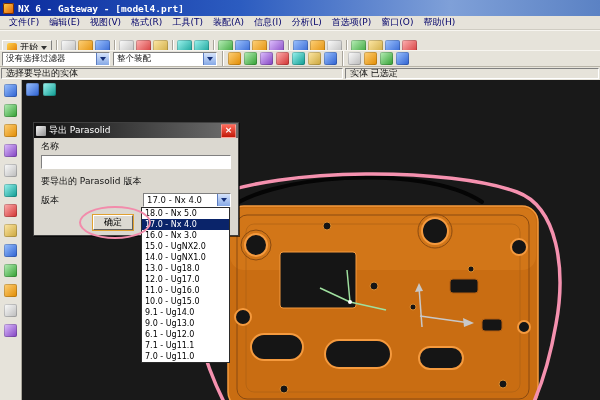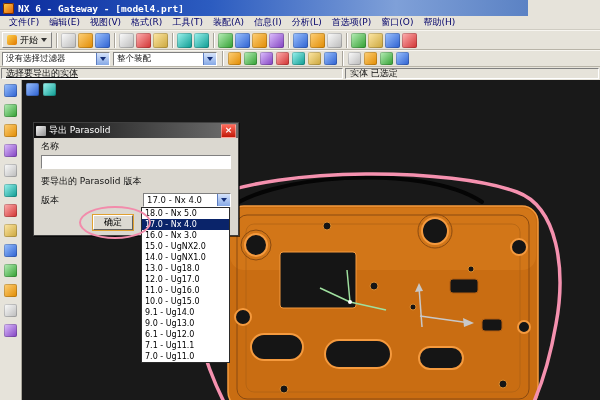--- a/index.html
+++ b/index.html
@@ -1,30 +1,30 @@
 <!DOCTYPE html>
 <html><head>
 <meta charset="utf-8">
 <style>
   html,body{margin:0;padding:0;background:#555;}
   .app{position:relative;width:600px;height:400px;background:#e6e3da;overflow:hidden;
        font-family:"DejaVu Sans",sans-serif;font-size:9px;color:#111;}
   
-  .titlebar{position:absolute;left:0;top:0;width:528px;height:16px;
+  .titlebar{position:absolute;left:0;top:0;width:600px;height:16px;
     background:linear-gradient(90deg,#0a2a9c 0%,#2c5cc0 40%,#7fa0d8 75%,#5b82c4 100%);
     display:flex;align-items:center;gap:4px;padding-left:3px;box-sizing:border-box;}
   .nx-logo{width:11px;height:11px;border-radius:2px;flex:none;
     background:linear-gradient(135deg,#ffd24d,#e05800);box-shadow:inset 0 0 0 1px #7a3000;}
   .title-text{color:#fff;font-weight:bold;font-size:9.5px;font-family:"DejaVu Sans Mono",monospace;white-space:nowrap;}
   
   .menubar{position:absolute;left:0;top:16px;width:600px;height:14px;background:#e6e3da;
     display:flex;align-items:flex-start;padding-left:4px;box-sizing:border-box;border-bottom:1px solid #cfccc2;}
   .menu-item{padding:0 5px;color:#00006a;white-space:nowrap;cursor:default;}
   
-  .toolbar1{position:absolute;left:0;top:30px;width:600px;height:20px;background:#e6e3da;
+  .toolbar1{position:absolute;left:0;top:30px;width:600px;height:35px;background:#e6e3da;
     display:flex;align-items:center;gap:2px;padding-left:2px;box-sizing:border-box;
     border-top:1px solid #f7f5f0;border-bottom:1px solid #b8b4a8;}
   .toolbar2{position:absolute;left:0;top:50px;width:600px;height:17px;background:#e6e3da;
     display:flex;align-items:center;gap:3px;padding-left:2px;box-sizing:border-box;
     border-top:1px solid #f7f5f0;border-bottom:1px solid #b8b4a8;}
   .start-btn{height:16px;display:flex;align-items:center;gap:3px;padding:0 4px;flex:none;
     background:#e6e3da;border:1px solid;border-color:#fff #808080 #808080 #fff;font-size:9px;}
   .start-ico{width:10px;height:10px;border-radius:2px;background:linear-gradient(135deg,#ffd24d,#e07800);}
   .tri-down{width:0;height:0;border-left:3px solid transparent;border-right:3px solid transparent;border-top:4px solid #333;}
   .sep{width:1px;height:15px;background:#a8a49a;margin:0 2px;box-shadow:1px 0 0 #fff;flex:none;}
@@ -42,21 +42,21 @@
   .combo{height:14px;background:#fff;border:1px solid;border-color:#808080 #fff #fff #808080;
     display:flex;align-items:center;font-size:8.5px;box-sizing:border-box;flex:none;}
   .combo-text{padding:0 3px;flex:1;white-space:nowrap;overflow:hidden;}
   .combo-btn{width:12px;height:100%;flex:none;background:linear-gradient(#d7e4fb,#86a9e6);
     border-left:1px solid #5b7cc0;display:flex;align-items:center;justify-content:center;}
   .combo-btn .tri{width:0;height:0;border-left:3px solid transparent;border-right:3px solid transparent;border-top:4px solid #15307a;}
   
   .promptbar{position:absolute;left:0;top:67px;width:600px;height:13px;background:#e6e3da;display:flex;box-sizing:border-box;}
   .prompt-cell{border:1px solid;border-color:#808080 #fff #fff #808080;margin:1px;
     padding:0 4px;display:flex;align-items:center;white-space:nowrap;overflow:hidden;}
-  .prompt-cell.left{width:332px;text-decoration:underline;}
+  .prompt-cell.left{width:332px;}
   .prompt-cell.right{flex:1;}
   
   .left-toolbar{position:absolute;left:0;top:80px;width:22px;height:320px;background:#e6e3da;
     border-right:1px solid #a8a49a;display:flex;flex-direction:column;align-items:center;
     gap:7px;padding-top:4px;box-sizing:border-box;}
   
   .viewport{position:absolute;left:22px;top:80px;width:578px;height:320px;background:#191919;overflow:hidden;}
   .rail{position:absolute;left:4px;top:3px;display:flex;gap:4px;z-index:2;}
   .viewport svg{position:absolute;left:0;top:0;z-index:1;}
   

